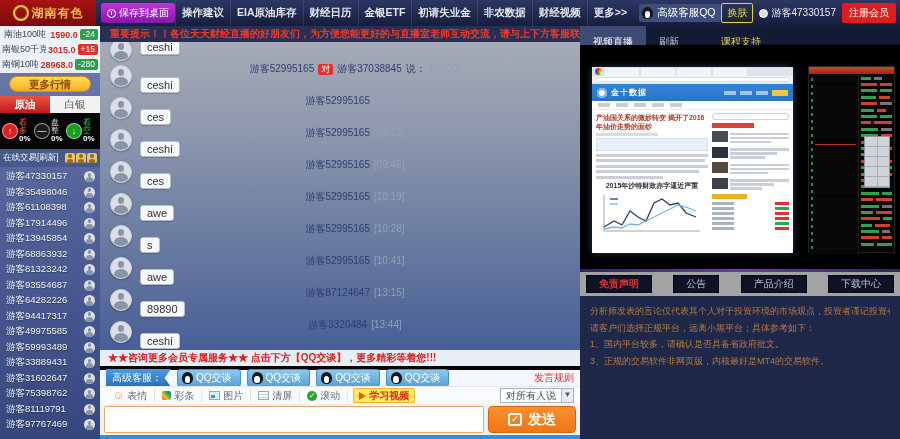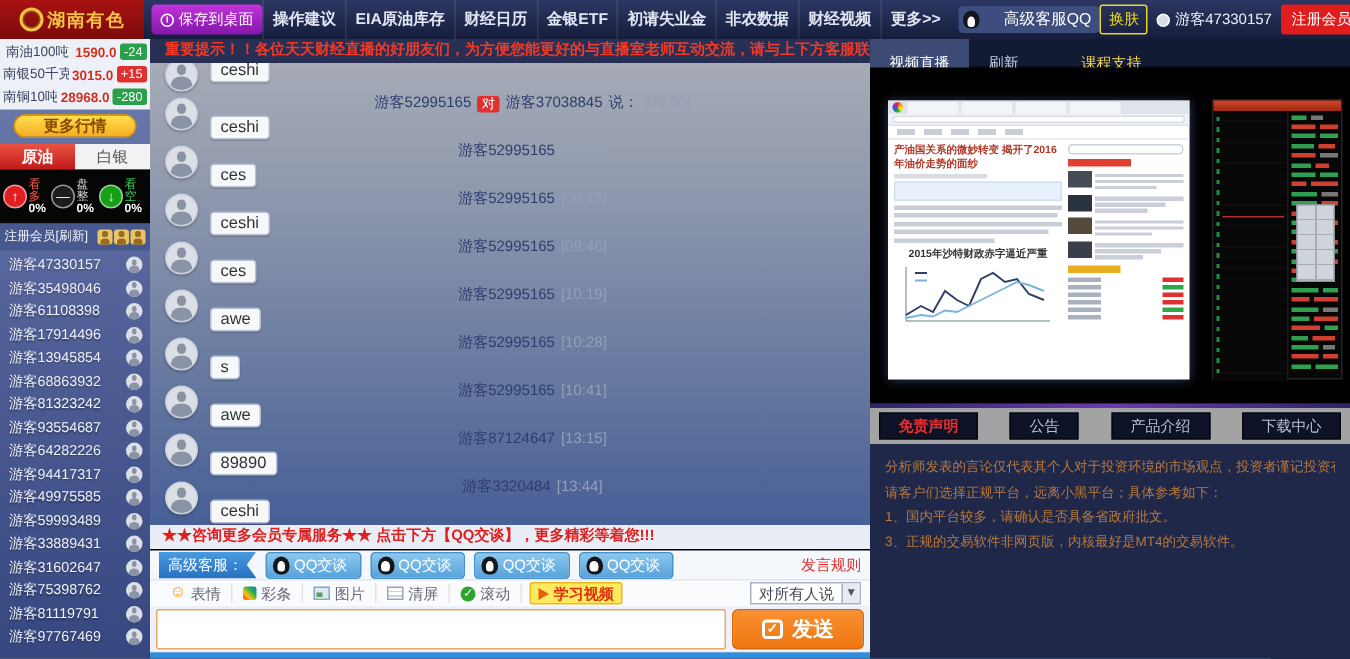--- a/index.html
+++ b/index.html
@@ -16,21 +16,21 @@
   .logo-text { color:#f2c243; font-size:12px; font-weight:bold; letter-spacing:1px;
     font-family:"DejaVu Serif", serif; white-space:nowrap; }
   .save-btn { margin-left:5px; background:linear-gradient(#c232da,#8417ab); border-radius:3px;
     color:#fff; font-size:10px; padding:3px 6px; display:flex; align-items:center; gap:3px; flex:none; }
   .clock-icon { width:9px; height:9px; border:1px solid #fff; border-radius:50%; position:relative; }
   .clock-icon::after { content:""; position:absolute; left:3px; top:1px; width:1px; height:4px; background:#fff; }
   .nav-menu { display:flex; align-items:center; height:100%; }
   .nav-item { padding:0 6px; color:#e2e6f2; font-size:10.5px; font-weight:bold; height:100%;
     display:flex; align-items:center; border-left:1px solid rgba(255,255,255,.10); white-space:nowrap; cursor:pointer; }
   .qq-badge { margin-left:6px; background:#3d4e7e; border-radius:3px; padding:2px 6px 2px 3px;
-    color:#fff; font-size:10.5px; display:flex; align-items:center; gap:16px; flex:none; }
+    color:#fff; font-size:10.5px; display:flex; align-items:center; gap:4px; flex:none; }
   .penguin { width:11px; height:12px; background:#14161c; border-radius:50% 50% 45% 45%; position:relative; flex:none; }
   .penguin::before { content:""; position:absolute; left:25%; top:32%; width:50%; height:58%;
     background:#fff; border-radius:50% 50% 40% 40%; }
   .nav-right { margin-left:auto; display:flex; align-items:center; gap:6px; padding-right:6px; flex:none; }
   .skin-btn { border:1px solid #e8d820; color:#e8d820; font-size:10px; padding:2px 5px; border-radius:2px; }
   .nav-user { color:#eef1f8; font-size:10px; display:flex; align-items:center; gap:3px; white-space:nowrap; }
   .user-dot { width:9px; height:9px; border-radius:50%; background:#d8dce6; border:1px solid #fff; }
   .register-btn { background:#e01d1d; color:#fff; font-size:10px; padding:3px 7px; border-radius:2px; white-space:nowrap; }
 
   
@@ -89,21 +89,21 @@
     box-shadow:0 1px 2px rgba(0,0,0,.25); }
   .msg-head { height:12px; line-height:12px; font-size:10px; color:#2e3d6e; display:flex; gap:4px; align-items:center;justify-content:center; }
   .msg-time { color:#93a0b8; }
   .to-badge { background:#e03030; color:#fff; border-radius:2px; padding:0 3px; font-size:9px; line-height:11px; }
   .bubble { display:inline-block; background:#f7f8fa; border:1px solid #b6bfd1; border-radius:3px;
     padding:1px 6px; font-size:11px; color:#333; margin-top:1px; box-shadow:0 1px 1px rgba(0,0,0,.18); }
   .promo { position:absolute; bottom:73px; left:0; right:0; height:16px; background:#e9eef6;
     color:#e02020; font-size:10px; font-weight:bold; line-height:16px; padding:0 8px;
     white-space:nowrap; overflow:hidden; }
   .qq-row { position:absolute; bottom:53px; left:0; right:0; height:20px; background:#f4f7fb;
-    border-top:1px solid #000000; display:flex; align-items:center; gap:6px; padding:0 6px; }
+    border-top:4px solid #000000; display:flex; align-items:center; gap:6px; padding:0 6px; }
   .ribbon { background:linear-gradient(#4a9ae0,#2470c0); color:#fff; font-size:10px; padding:2px 9px 2px 6px;
     clip-path:polygon(0 0,100% 0,90% 50%,100% 100%,0 100%); }
   .qq-btn { background:linear-gradient(#8cc8ee,#58a2dc); border:1px solid #4a90c8; border-radius:3px;
     color:#fff; font-size:10px; padding:1px 8px 1px 4px; display:flex; align-items:center; gap:3px; cursor:pointer; }
   .rules-link { margin-left:auto; color:#e03030; font-size:10px; cursor:pointer;font-family:Liberation Serif, serif; }
   .toolbar { position:absolute; bottom:35px; left:0; right:0; height:18px; background:#fafbfd;
     border-top:1px solid #e2e6ee; display:flex; align-items:center; padding:0 6px; font-size:10px; color:#667; }
   .tb-item { display:flex; align-items:center; gap:3px; padding:0 7px; border-right:1px solid #e0e4ea;
     height:13px; cursor:pointer; white-space:nowrap; }
   .tb-item.study { background:#ffe95e; border:1px solid #f0b820; border-radius:2px; color:#e03010;
@@ -283,21 +283,21 @@
       </div>
       <div class="s-item">
         <span class="s-circle" style="background: rgb(23, 160, 23);">↓</span>
         <span class="s-txt">
           <span class="s-label" style="color: rgb(53, 208, 85);">看空</span>
           <span class="s-value">0%</span>
         </span>
       </div>
     </div>
   <div class="online-row">
-    <span>注册会员[刷新]</span>
+    <span>在线交易[刷新]</span>
     <span class="mini-ppl">
       <span class="person mini-person"></span>
       <span class="person mini-person"></span>
       <span class="person mini-person"></span>
     </span>
   </div>
   <div class="user-list" id="user-list">
       <div class="u-row">
         <span class="u-name">游客47330157</span>
         <span class="person u-avatar"></span>
@@ -489,20 +489,30 @@
       <div class="b-tabs">
         <span class="rainbow"></span>
         <span class="b-tab"></span>
           <span class="b-tab"></span>
           <span class="b-tab"></span>
           <span class="b-tab"></span>
       </div>
       <div class="b-addr">
           <span class="b-pill"></span>
         </div>
+      <div class="b-banner">
+        <span class="b-logo"></span>
+        <span class="b-site">金十数据</span>
+        <span class="b-menu">
+          <span></span>
+            <span></span>
+            <span></span>
+            <span class="b-cta"></span>
+        </span>
+      </div>
       <div class="b-nav">
         <span></span>
           <span></span>
           <span></span>
           <span></span>
           <span></span>
       </div>
       <div class="b-body">
         <div class="b-main">
           <div class="b-headline">产油国关系的微妙转变 揭开了2016年油价走势的面纱</div>

